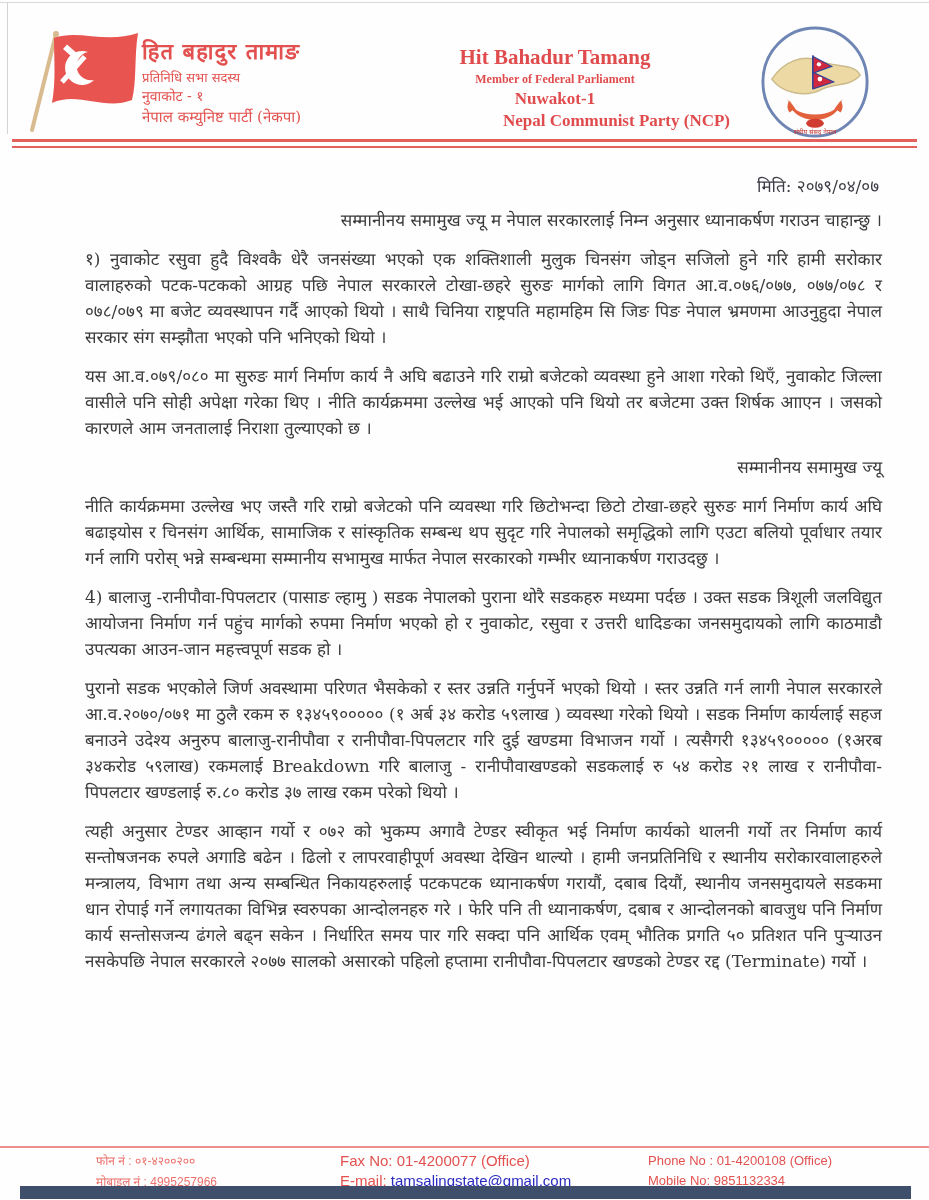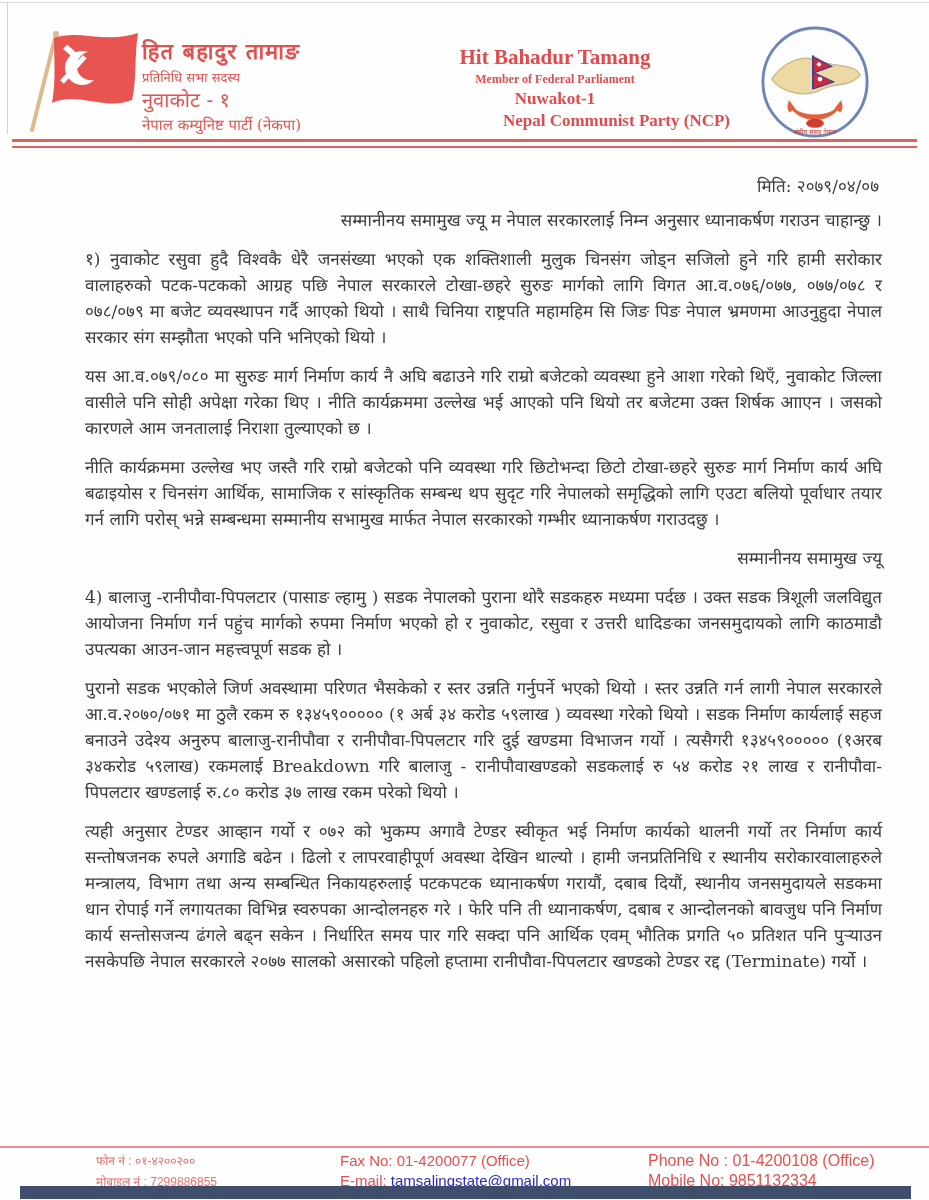--- a/index.html
+++ b/index.html
@@ -12,21 +12,21 @@
   
   .scan-edge-top{position:absolute;top:2px;left:0;width:929px;height:1px;background:#d8d8d8;}
   .scan-edge-left{position:absolute;top:2px;left:7px;width:1px;height:132px;background:#d4d4d4;}
 
   
   .letterhead{position:absolute;top:0;left:0;width:929px;height:150px;}
   .flag-logo{position:absolute;top:28px;left:16px;width:130px;height:110px;}
   .np-block{position:absolute;top:38px;left:142px;width:250px;color:#e2514f;line-height:1.25;}
   .np-name{font-size:22px;font-weight:bold;letter-spacing:1px;margin-bottom:4px;}
   .np-role{font-size:13px;margin-bottom:2px;}
-  .np-const{font-size:20px;margin-bottom:3px;}
+  .np-const{font-size:14px;margin-bottom:3px;}
   .np-party{font-size:15px;font-weight:normal;}
   .en-block{position:absolute;top:44px;left:380px;width:350px;text-align:center;color:#e04b4d;
             font-family:"Liberation Serif","DejaVu Serif",serif;line-height:1.32;}
   .en-name{font-size:21px;font-weight:bold;}
   .en-role{font-size:12px;font-weight:bold;}
   .en-const{font-size:17px;font-weight:bold;}
   .en-party{font-size:17px;font-weight:bold;text-align:right;}
   .seal-logo{position:absolute;top:26px;left:756px;width:118px;height:114px;}
   .head-rule{position:absolute;top:139px;left:12px;right:12px;height:4px;
              border-top:3px solid #e4605d;border-bottom:2px solid #e4605d;}
@@ -39,21 +39,21 @@
   .para{font-size:17px;line-height:26px;text-align:justify;margin:0 0 13px 0;color:#3a3a3a;}
   .salut{text-align:right;}
 
   
   .footer-rule{position:absolute;top:1146px;left:0;right:0;height:2px;background:#ef8f8b;}
   .footer{position:absolute;top:1151px;left:0;width:929px;height:40px;
           font-family:Liberation Sans, sans-serif;color:#e2514f;}
   .f-col{position:absolute;top:0;line-height:20px;white-space:nowrap;}
   .f-np{left:96px;font-size:12px;color:#ec716d;line-height:21px;}
   .f-mid{left:340px;font-size:15px;}
-  .f-right{left:648px;font-size:16px;}
+  .f-right{left:648px;font-size:13px;}
   .email-link{color:#2a2ac0;text-decoration:underline;}
   .bottom-bar{position:absolute;left:20px;right:18px;bottom:1px;height:13px;background:#3e4e6b;}
 </style>
 </head>
 <body>
 
 <div class="scan-edge-top"></div>
 <div class="scan-edge-left"></div>
 
 <header class="letterhead">
@@ -106,33 +106,33 @@
 </header>
 
 <div class="head-rule"></div>
 
 <div class="date-line">मिति: २०७९/०४/०७</div>
 
 <main class="letter-body">
   <p class="para salut">सम्मानीनय समामुख ज्यू म नेपाल सरकारलाई निम्न अनुसार ध्यानाकर्षण गराउन चाहान्छु ।</p>
   <p class="para">१) नुवाकोट रसुवा हुदै विश्वकै धेरै जनसंख्या भएको एक शक्तिशाली मुलुक चिनसंग जोड्न सजिलो हुने गरि हामी सरोकार वालाहरुको पटक-पटकको आग्रह पछि नेपाल सरकारले टोखा-छहरे सुरुङ मार्गको लागि विगत आ.व.०७६/०७७, ०७७/०७८ र ०७८/०७९ मा बजेट व्यवस्थापन गर्दै आएको थियो । साथै चिनिया राष्ट्रपति महामहिम सि जिङ पिङ नेपाल भ्रमणमा आउनुहुदा नेपाल सरकार संग सम्झौता भएको पनि भनिएको थियो ।</p>
   <p class="para">यस आ.व.०७९/०८० मा सुरुङ मार्ग निर्माण कार्य नै अघि बढाउने गरि राम्रो बजेटको व्यवस्था हुने आशा गरेको थिएँ, नुवाकोट जिल्ला वासीले पनि सोही अपेक्षा गरेका थिए । नीति कार्यक्रममा उल्लेख भई आएको पनि थियो तर बजेटमा उक्त शिर्षक आाएन । जसको कारणले आम जनतालाई निराशा तुल्याएको छ ।</p>
+  <p class="para salut">सम्मानीनय समामुख ज्यू</p>
   <p class="para">नीति कार्यक्रममा उल्लेख भए जस्तै गरि राम्रो बजेटको पनि व्यवस्था गरि छिटोभन्दा छिटो टोखा-छहरे सुरुङ मार्ग निर्माण कार्य अघि बढाइयोस र चिनसंग आर्थिक, सामाजिक र सांस्कृतिक सम्बन्ध थप सुदृट गरि नेपालको समृद्धिको लागि एउटा बलियो पूर्वाधार तयार गर्न लागि परोस् भन्ने सम्बन्धमा सम्मानीय सभामुख मार्फत नेपाल सरकारको गम्भीर ध्यानाकर्षण गराउदछु ।</p>
-  <p class="para salut">सम्मानीनय समामुख ज्यू</p>
   <p class="para">4) बालाजु -रानीपौवा-पिपलटार (पासाङ ल्हामु ) सडक नेपालको पुराना थोरै  सडकहरु मध्यमा पर्दछ । उक्त सडक त्रिशूली जलविद्युत आयोजना निर्माण गर्न पहुंच मार्गको रुपमा निर्माण भएको हो र नुवाकोट, रसुवा र उत्तरी धादिङका जनसमुदायको लागि काठमाडौ उपत्यका आउन-जान महत्त्वपूर्ण सडक हो ।</p>
   <p class="para">पुरानो सडक भएकोले जिर्ण अवस्थामा परिणत भैसकेको र स्तर उन्नति गर्नुपर्ने भएको थियो । स्तर उन्नति गर्न लागी नेपाल सरकारले आ.व.२०७०/०७१ मा ठुलै रकम रु १३४५९००००० (१ अर्ब ३४ करोड ५९लाख ) व्यवस्था गरेको थियो । सडक निर्माण कार्यलाई सहज बनाउने उदेश्य अनुरुप बालाजु-रानीपौवा र रानीपौवा-पिपलटार गरि दुई खण्डमा विभाजन गर्यो । त्यसैगरी १३४५९००००० (१अरब ३४करोड ५९लाख) रकमलाई Breakdown गरि बालाजु - रानीपौवाखण्डको सडकलाई रु ५४ करोड २१ लाख र रानीपौवा-पिपलटार खण्डलाई रु.८० करोड ३७ लाख रकम परेको थियो ।</p>
   <p class="para">त्यही अनुसार टेण्डर आव्हान गर्यो र ०७२ को भुकम्प अगावै टेण्डर स्वीकृत भई निर्माण कार्यको थालनी गर्यो तर निर्माण कार्य सन्तोषजनक रुपले अगाडि बढेन । ढिलो र लापरवाहीपूर्ण अवस्था देखिन थाल्यो । हामी जनप्रतिनिधि र स्थानीय सरोकारवालाहरुले मन्त्रालय, विभाग तथा अन्य सम्बन्धित निकायहरुलाई पटकपटक  ध्यानाकर्षण गरायौं, दबाब दियौं, स्थानीय जनसमुदायले सडकमा धान रोपाई गर्ने लगायतका विभिन्न स्वरुपका आन्दोलनहरु गरे । फेरि पनि ती ध्यानाकर्षण, दबाब र आन्दोलनको बावजुध पनि निर्माण कार्य सन्तोसजन्य ढंगले बढ्न सकेन । निर्धारित समय पार गरि सक्दा पनि आर्थिक एवम् भौतिक प्रगति ५० प्रतिशत पनि पुऱ्याउन नसकेपछि नेपाल सरकारले २०७७ सालको असारको पहिलो हप्तामा रानीपौवा-पिपलटार खण्डको टेण्डर रद्द (Terminate) गर्यो ।</p>
 </main>
 
 <div class="footer-rule"></div>
 
 <footer class="footer">
   <div class="f-col f-np">
     <div>फोन नं : ०१-४२००२००</div>
-    <div>मोबाइल नं : 7299886855</div>
+    <div>मोबाइल नं : 4995257966</div>
   </div>
   <div class="f-col f-mid">
     <div>Fax No: 01-4200077 (Office)</div>
     <div>
       <span>E-mail:</span>
       <a href="#" class="email-link">tamsalingstate@gmail.com</a>
     </div>
   </div>
   <div class="f-col f-right">
     <div>Phone No : 01-4200108 (Office)</div>

